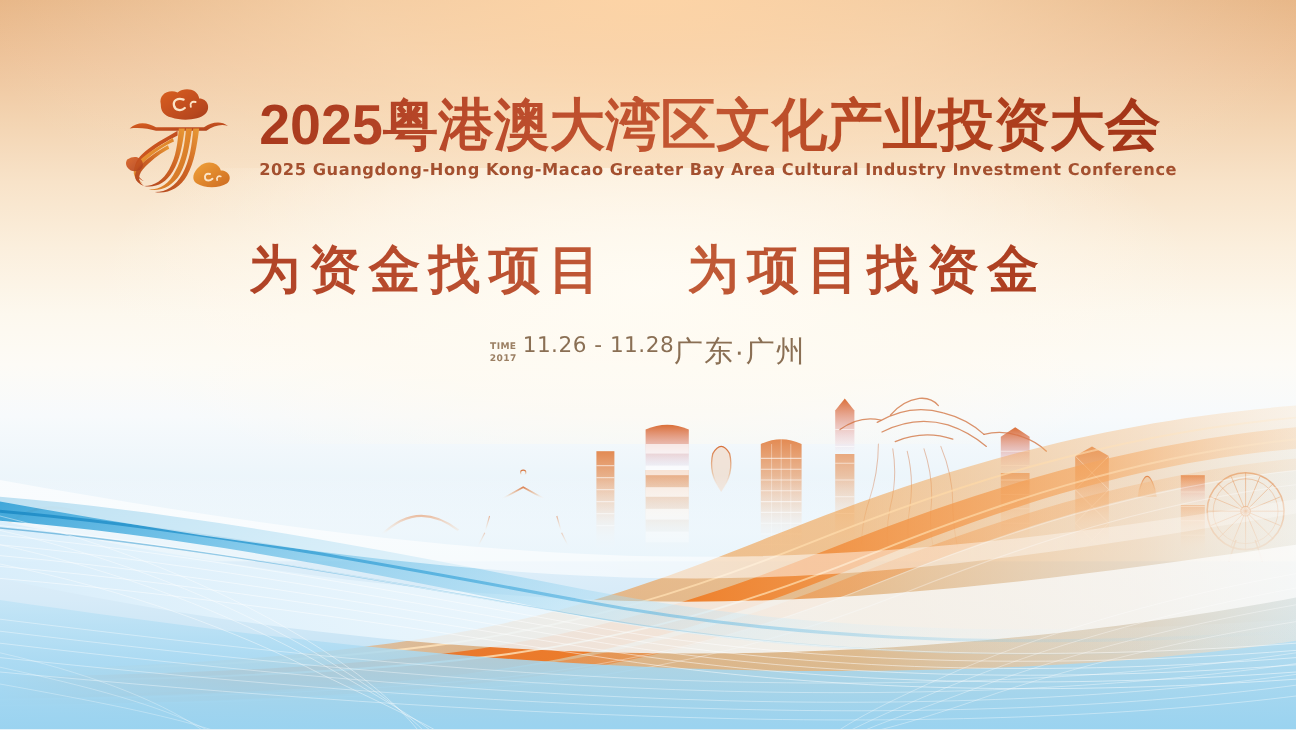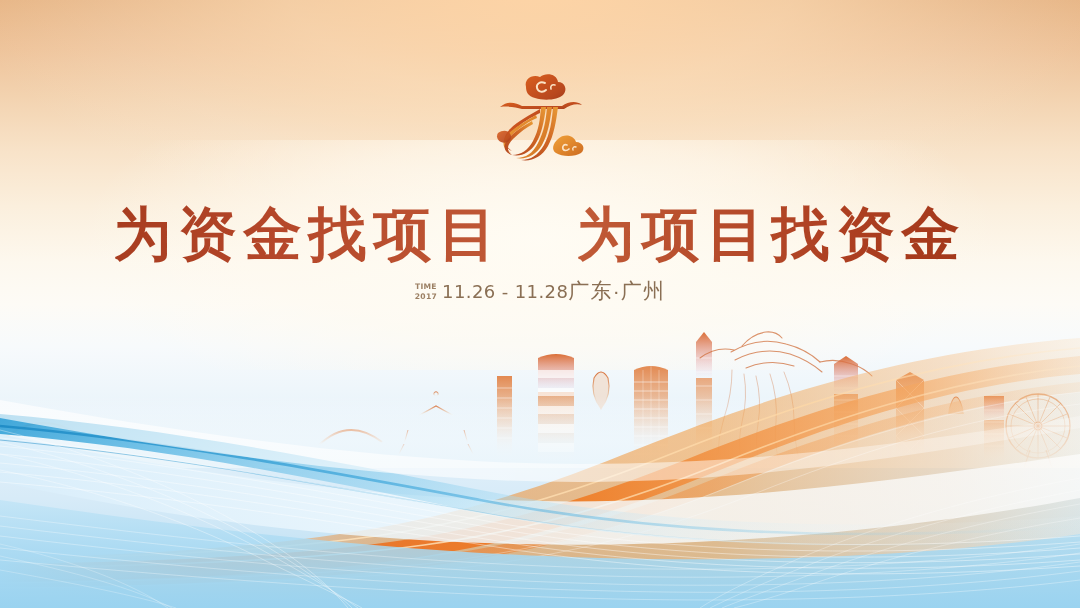--- a/index.html
+++ b/index.html
@@ -76,51 +76,51 @@
     white-space:nowrap;
     transform:scaleX(.995);transform-origin:left center;
   }
 
   
   .slogan{
     position:absolute;left:0;top:196px;width:1080px;
     text-align:center;
     font-family:"Liberation Serif","DejaVu Serif",serif;
     font-weight:700;
-    font-size:58px;
+    font-size:43px;
     letter-spacing:7px;
     white-space:nowrap;
     background:linear-gradient(95deg,#9e3518 0%,#b5472a 26%,#c25c38 52%,#ad3f21 78%,#9a3214 100%);
     -webkit-background-clip:text;background-clip:text;
     -webkit-text-fill-color:transparent;color:#ad3f21;
   }
   .slogan .gapword{display:inline-block;width:30px;}
 
   
   .dateline{
     position:absolute;left:0;top:277px;width:1080px;
-    display:flex;align-items:center;justify-content:center;
+    display:flex;justify-content:center;
     color:#8d7257;
   }
   .time-stack{
     display:inline-flex;flex-direction:column;
     align-items:center;justify-content:center;
     font-family:"DejaVu Sans",sans-serif;
     font-weight:700;font-size:7.6px;line-height:1.22;
     letter-spacing:.3px;color:#9c8064;
     margin-right:5px;margin-top:1px;
   }
   .date-range{
     font-family:"DejaVu Sans",sans-serif;
     font-weight:400;font-size:18px;letter-spacing:.4px;
     color:#8a6f54;white-space:nowrap;
   }
   .date-place{
     font-family:"Liberation Sans",sans-serif;
-    font-weight:400;font-size:21px;letter-spacing:1.2px;
+    font-weight:400;font-size:24px;letter-spacing:1.2px;
     color:#8a6f54;white-space:nowrap;
   }
   .skyline{position:absolute;left:0;top:318px;width:1080px;height:150px;}
   .waves{position:absolute;left:0;top:330px;width:1080px;height:278px;}
   .ribbon{position:absolute;left:0;top:330px;width:1080px;height:278px;}
 </style>
 </head>
 <body>
 
 <div id="poster">
@@ -547,20 +547,24 @@
       <g>
         <path d="M70 76 C76 70 86 72 88 79 C95 79 98 86 93 90
                  C87 94 74 94 68 90 C63 87 65 80 70 76 Z" fill="url(#lg2)"></path>
         <path d="M79 82 C76 81 74 83 75 86 C76 88 79 88 81 86" fill="none" stroke="#fbe3c6" stroke-width="1.7" stroke-linecap="round"></path>
         <path d="M88 84 C86 83 84 85 85 87" fill="none" stroke="#fbe3c6" stroke-width="1.4" stroke-linecap="round"></path>
       </g>
 
       <path d="M10 70 C16 66 22 68 23 73 C24 78 18 81 13 79 C9 77 8 73 10 70 Z" fill="url(#lg1)" opacity=".9"></path>
     </svg>
 
+    <div class="title-block">
+      <div class="title-cn">2025粤港澳大湾区文化产业投资大会</div>
+      <div class="title-en">2025 Guangdong-Hong Kong-Macao Greater Bay Area Cultural Industry Investment Conference</div>
+    </div>
   </div>
 
   <div class="slogan">
     <span>为资金找项目</span>
     <span class="gapword"></span>
     <span>为项目找资金</span>
   </div>
 
   <div class="dateline">
     <span class="time-stack">

